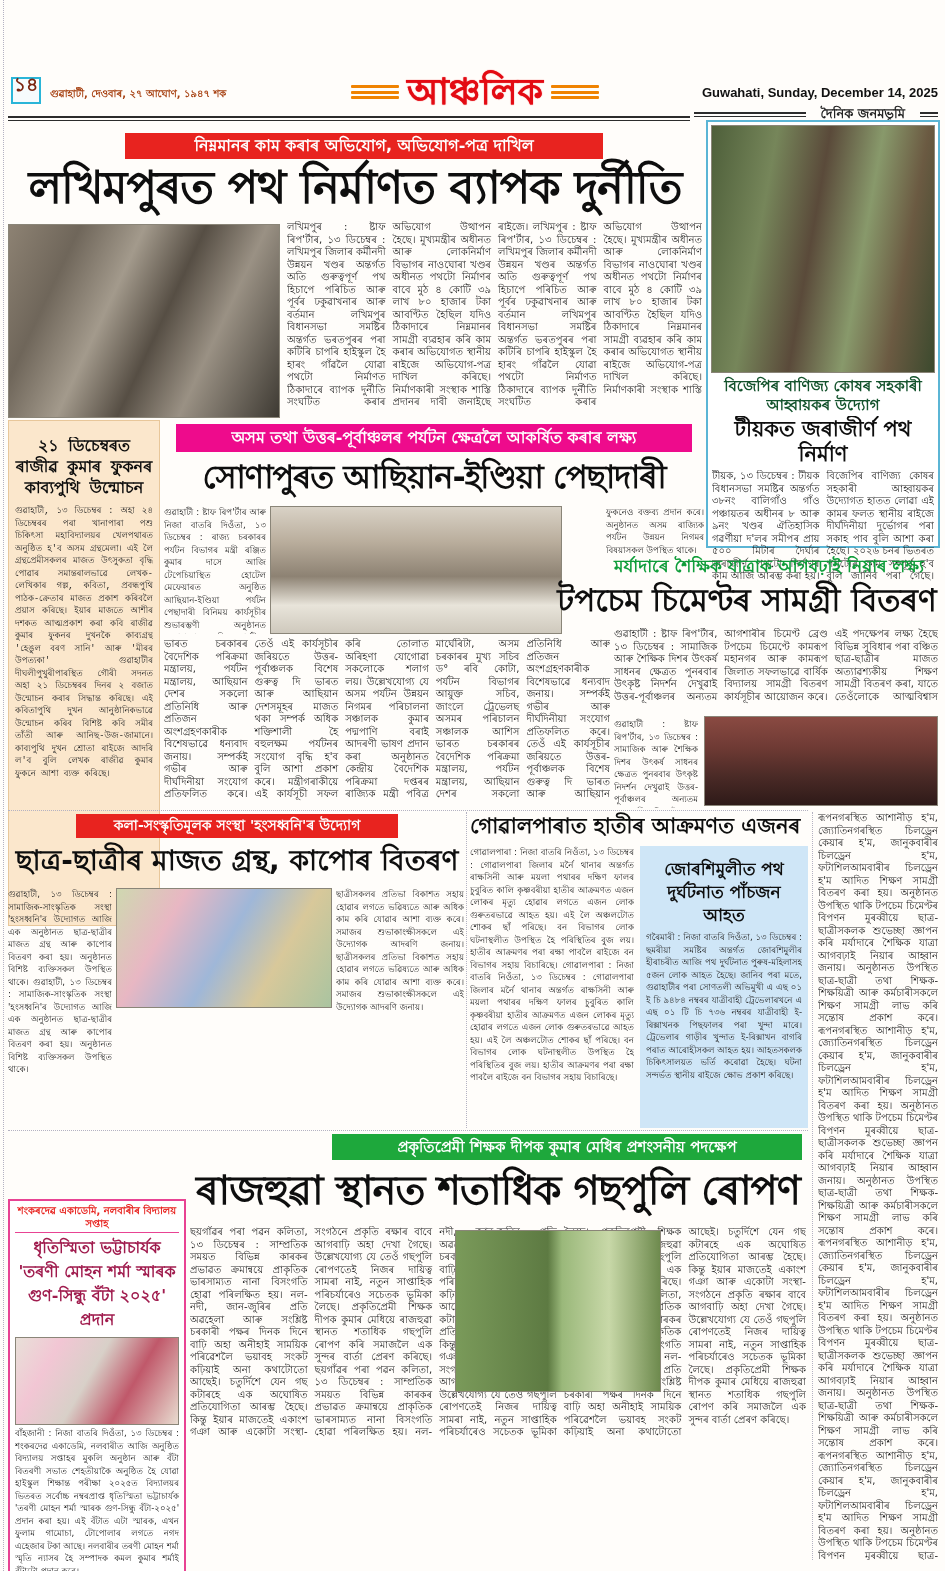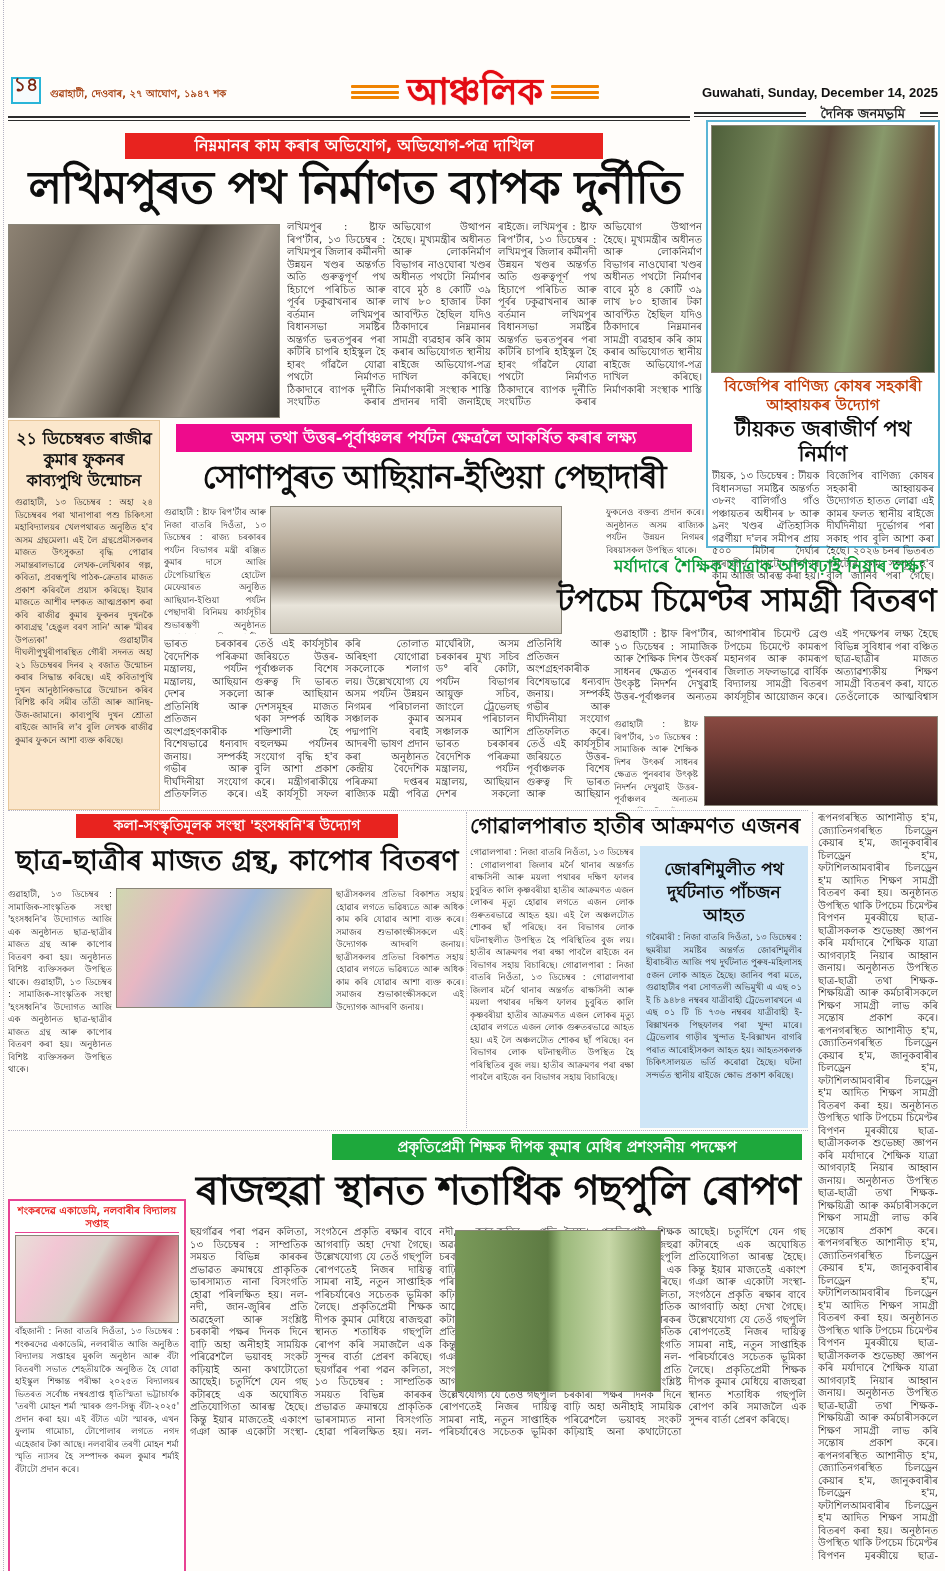--- a/index.html
+++ b/index.html
@@ -79,26 +79,26 @@
     <span>নিম্নমানৰ কাম কৰাৰ অভিযোগ, অভিযোগ-পত্ৰ দাখিল</span>
   </div>
   <div class="abs headline" style="left:8px; top:158px; width:694px; height:62px; font-size:45px; line-height:60px; letter-spacing:-1px;">লখিমপুৰত পথ নিৰ্মাণত ব্যাপক দুৰ্নীতি</div>
   <div class="abs photo" style="left:8px; top:224px; width:272px; height:194px;
               background:linear-gradient(115deg,#8d8273 0%,#6f665a 20%,#a39a8c 38%,#564e44 55%,#9a9184 72%,#3e3a33 100%);"></div>
   <div class="abs body-text cols-4" style="left:287px; top:221px; width:415px; height:197px;">লখিমপুৰ : ষ্টাফ ৰিপ'ৰ্টাৰ, ১৩ ডিচেম্বৰ : লখিমপুৰ জিলাৰ কৰ্মীনদী উন্নয়ন খণ্ডৰ অন্তৰ্গত অতি গুৰুত্বপূৰ্ণ পথ হিচাপে পৰিচিত আৰু পূৰ্বৰ ঢকুৱাখনাৰ আৰু বৰ্তমান লখিমপুৰ বিধানসভা সমষ্টিৰ অন্তৰ্গত ভৰতপুৰৰ পৰা কটিৰি চাপৰি হাইস্কুল হৈ হাৰং গাঁৱলৈ যোৱা পথটো নিৰ্মাণত ঠিকাদাৰে ব্যাপক দুৰ্নীতি সংঘটিত কৰাৰ অভিযোগ উত্থাপন হৈছে। মুখ্যমন্ত্ৰীৰ অধীনত আৰু লোকনিৰ্মাণ বিভাগৰ নাওঘোৰা খণ্ডৰ অধীনত পথটো নিৰ্মাণৰ বাবে মুঠ ৪ কোটি ৩৯ লাখ ৮০ হাজাৰ টকা আবণ্টিত হৈছিল যদিও ঠিকাদাৰে নিম্নমানৰ সামগ্ৰী ব্যৱহাৰ কৰি কাম কৰাৰ অভিযোগত স্থানীয় ৰাইজে অভিযোগ-পত্ৰ দাখিল কৰিছে। নিৰ্মাণকাৰী সংস্থাক শাস্তি প্ৰদানৰ দাবী জনাইছে ৰাইজে। লখিমপুৰ : ষ্টাফ ৰিপ'ৰ্টাৰ, ১৩ ডিচেম্বৰ : লখিমপুৰ জিলাৰ কৰ্মীনদী উন্নয়ন খণ্ডৰ অন্তৰ্গত অতি গুৰুত্বপূৰ্ণ পথ হিচাপে পৰিচিত আৰু পূৰ্বৰ ঢকুৱাখনাৰ আৰু বৰ্তমান লখিমপুৰ বিধানসভা সমষ্টিৰ অন্তৰ্গত ভৰতপুৰৰ পৰা কটিৰি চাপৰি হাইস্কুল হৈ হাৰং গাঁৱলৈ যোৱা পথটো নিৰ্মাণত ঠিকাদাৰে ব্যাপক দুৰ্নীতি সংঘটিত কৰাৰ অভিযোগ উত্থাপন হৈছে। মুখ্যমন্ত্ৰীৰ অধীনত আৰু লোকনিৰ্মাণ বিভাগৰ নাওঘোৰা খণ্ডৰ অধীনত পথটো নিৰ্মাণৰ বাবে মুঠ ৪ কোটি ৩৯ লাখ ৮০ হাজাৰ টকা আবণ্টিত হৈছিল যদিও ঠিকাদাৰে নিম্নমানৰ সামগ্ৰী ব্যৱহাৰ কৰি কাম কৰাৰ অভিযোগত স্থানীয় ৰাইজে অভিযোগ-পত্ৰ দাখিল কৰিছে। নিৰ্মাণকাৰী সংস্থাক শাস্তি প্ৰদানৰ দাবী জনাইছে ৰাইজে।</div>
 
   <div class="abs" style="left:706px; top:120px; width:234px; height:428px; border:2px solid #5bb5d5; background:#fff;">
     <div class="photo" style="margin:3px; height:248px;
                 background:linear-gradient(100deg,#4e5f3a 0%,#76865a 25%,#5a4a3a 45%,#88996b 65%,#6b5a42 82%,#3c4a2e 100%);"></div>
-    <div class="headline" style="color:#c2410c; font-size:15px; line-height:19px; padding:1px 12px;">বিজেপিৰ বাণিজ্য কোষৰ সহকাৰী আহ্বায়কৰ উদ্যোগ</div>
+    <div class="headline" style="color:#14532d; font-size:15px; line-height:19px; padding:1px 12px;">বিজেপিৰ বাণিজ্য কোষৰ সহকাৰী আহ্বায়কৰ উদ্যোগ</div>
     <div class="headline" style="font-size:21px; line-height:25px; padding:1px 4px;">টীয়কত জৰাজীৰ্ণ পথ নিৰ্মাণ</div>
     <div class="body-text cols-2" style="margin:2px 4px; height:118px;">টীয়ক, ১৩ ডিচেম্বৰ : টীয়ক বিধানসভা সমষ্টিৰ অন্তৰ্গত ৩৮নং বালিগাঁও গাঁও পঞ্চায়তৰ অধীনৰ ৮ আৰু ৯নং খণ্ডৰ ঐতিহাসিক গৱৰ্ণীয়া দ'লৰ সমীপৰ প্ৰায় ৫০০ মিটাৰ দৈৰ্ঘ্যৰ জৰাজীৰ্ণ পথটো নিৰ্মাণৰ কাম আজি আৰম্ভ কৰা হয়। বিজেপিৰ বাণিজ্য কোষৰ সহকাৰী আহ্বায়কৰ উদ্যোগত হাতত লোৱা এই কামৰ ফলত স্থানীয় ৰাইজে দীৰ্ঘদিনীয়া দুৰ্ভোগৰ পৰা সকাহ পাব বুলি আশা কৰা হৈছে। ২০২৬ চনৰ ভিতৰত পথটোৰ কাম সম্পূৰ্ণ হ'ব বুলি জানিব পৰা গৈছে। টীয়ক, ১৩ ডিচেম্বৰ : টীয়ক বিধানসভা সমষ্টিৰ অন্তৰ্গত ৩৮নং বালিগাঁও গাঁও পঞ্চায়তৰ অধীনৰ ৮ আৰু ৯নং খণ্ডৰ ঐতিহাসিক গৱৰ্ণীয়া দ'লৰ সমীপৰ প্ৰায় ৫০০ মিটাৰ দৈৰ্ঘ্যৰ জৰাজীৰ্ণ পথটো নিৰ্মাণৰ কাম আজি আৰম্ভ কৰা হয়। বিজেপিৰ বাণিজ্য কোষৰ সহকাৰী আহ্বায়কৰ উদ্যোগত হাতত লোৱা এই কামৰ ফলত স্থানীয় ৰাইজে দীৰ্ঘদিনীয়া দুৰ্ভোগৰ পৰা সকাহ পাব বুলি আশা কৰা হৈছে। ২০২৬ চনৰ ভিতৰত পথটোৰ কাম সম্পূৰ্ণ হ'ব বুলি জানিব পৰা গৈছে।</div>
   </div>
 
-  <div class="abs" style="left:8px; top:420px; width:152px; height:390px; background:#fbe7cc; border:1px solid #e8c79a; padding:7px 6px;">
+  <div class="abs" style="left:8px; top:420px; width:152px; height:506px; background:#fbe7cc; border:1px solid #e8c79a; padding:16px 6px;font-family:Liberation Mono, monospace;">
     <div class="headline" style="font-size:16px; line-height:21px;">২১ ডিচেম্বৰত ৰাজীৱ কুমাৰ ফুকনৰ কাব্যপুথি উন্মোচন</div>
     <div class="body-text" style="margin-top:5px; height:330px; font-size:8.6px;">গুৱাহাটী, ১৩ ডিচেম্বৰ : অহা ২৪ ডিচেম্বৰৰ পৰা খানাপাৰা পশু চিকিৎসা মহাবিদ্যালয়ৰ খেলপথাৰত অনুষ্ঠিত হ'ব অসম গ্ৰন্থমেলা। এই লৈ গ্ৰন্থপ্ৰেমীসকলৰ মাজত উৎসুকতা বৃদ্ধি পোৱাৰ সমান্তৰালভাৱে লেখক-লেখিকাৰ গল্প, কবিতা, প্ৰবন্ধপুথি পাঠক-ক্ৰেতাৰ মাজত প্ৰকাশ কৰিবলৈ প্ৰয়াস কৰিছে। ইয়াৰ মাজতে আশীৰ দশকত আত্মপ্ৰকাশ কৰা কবি ৰাজীৱ কুমাৰ ফুকনৰ দুখনকৈ কাব্যগ্ৰন্থ 'হেঙুল বৰণ সানি' আৰু 'মীৰৰ উপত্যকা' গুৱাহাটীৰ দীঘলীপুখুৰীপাৰস্থিত গৌৰী সদনত অহা ২১ ডিচেম্বৰৰ দিনৰ ২ বজাত উন্মোচন কৰাৰ সিদ্ধান্ত কৰিছে। এই কবিতাপুথি দুখন আনুষ্ঠানিকভাৱে উন্মোচন কৰিব বিশিষ্ট কবি সমীৰ তাঁতী আৰু আনিছ-উজ-জামানে। কাব্যপুথি দুখন শ্ৰোতা ৰাইজে আদৰি ল'ব বুলি লেখক ৰাজীৱ কুমাৰ ফুকনে আশা ব্যক্ত কৰিছে।</div>
   </div>
 
   <div class="abs banner" style="left:176px; top:424px; width:516px; height:28px; background:#ee0b8c; font-size:16px;">
     <span>অসম তথা উত্তৰ-পূৰ্বাঞ্চলৰ পৰ্যটন ক্ষেত্ৰলৈ আকৰ্ষিত কৰাৰ লক্ষ্য</span>
   </div>
   <div class="abs headline" style="left:162px; top:453px; width:544px; height:50px; font-size:32px; line-height:48px; letter-spacing:-1px;">সোণাপুৰত আছিয়ান-ইণ্ডিয়া পেছাদাৰী বিনিময় কাৰ্যসূচী</div>
 
   <div class="abs body-text" style="left:164px; top:506px; width:102px; height:128px; font-size:8.6px;">গুৱাহাটী : ষ্টাফ ৰিপ'ৰ্টাৰ আৰু নিজা বাতৰি দিওঁতা, ১৩ ডিচেম্বৰ : ৰাজ্য চৰকাৰৰ পৰ্যটন বিভাগৰ মন্ত্ৰী ৰঞ্জিত কুমাৰ দাসে আজি টেপেচিয়াস্থিত হোটেল মেফেয়াৰত অনুষ্ঠিত আছিয়ান-ইণ্ডিয়া পৰ্যটন পেছাদাৰী বিনিময় কাৰ্যসূচীৰ শুভাৰম্ভণী অনুষ্ঠানত অংশগ্ৰহণ কৰি পৰ্যটনৰ ক্ষেত্ৰত অসম তথা উত্তৰ-পূৰ্বাঞ্চলে আগবঢ়োৱা সম্ভাৱনাৰ বিস্তৃত বিৱৰণ প্ৰদান কৰে। ভাৰত</div>
@@ -132,20 +132,21 @@
   <div class="abs body-text" style="left:470px; top:846px; width:164px; height:282px; font-size:8.6px;">গোৱালপাৰা : নিজা বাতৰি নিওঁতা, ১৩ ডিচেম্বৰ : গোৱালপাৰা জিলাৰ মৰ্নৈ থানাৰ অন্তৰ্গত ৰাক্ষসিনী আৰু ময়লা পথাৰৰ দক্ষিণ ফালৰ চুবুৰিত কালি কৃষ্ণবৰীয়া হাতীৰ আক্ৰমণত এজন লোকৰ মৃত্যু হোৱাৰ লগতে এজন লোক গুৰুতৰভাৱে আহত হয়। এই লৈ অঞ্চলটোত শোকৰ ছাঁ পৰিছে। বন বিভাগৰ লোক ঘটনাস্থলীত উপস্থিত হৈ পৰিস্থিতিৰ বুজ লয়। হাতীৰ আক্ৰমণৰ পৰা ৰক্ষা পাবলৈ ৰাইজে বন বিভাগৰ সহায় বিচাৰিছে। গোৱালপাৰা : নিজা বাতৰি নিওঁতা, ১৩ ডিচেম্বৰ : গোৱালপাৰা জিলাৰ মৰ্নৈ থানাৰ অন্তৰ্গত ৰাক্ষসিনী আৰু ময়লা পথাৰৰ দক্ষিণ ফালৰ চুবুৰিত কালি কৃষ্ণবৰীয়া হাতীৰ আক্ৰমণত এজন লোকৰ মৃত্যু হোৱাৰ লগতে এজন লোক গুৰুতৰভাৱে আহত হয়। এই লৈ অঞ্চলটোত শোকৰ ছাঁ পৰিছে। বন বিভাগৰ লোক ঘটনাস্থলীত উপস্থিত হৈ পৰিস্থিতিৰ বুজ লয়। হাতীৰ আক্ৰমণৰ পৰা ৰক্ষা পাবলৈ ৰাইজে বন বিভাগৰ সহায় বিচাৰিছে।</div>
 
   <div class="abs" style="left:640px; top:846px; width:168px; height:282px; background:#cfe6f7; padding:12px 6px;">
     <div class="headline" style="font-size:17px; line-height:23px;">জোৰশিমুলীত পথ দুৰ্ঘটনাত পাঁচজন আহত</div>
     <div class="body-text" style="margin-top:4px; height:220px; font-size:8.6px;">গৰৈমাৰী : নিজা বাতৰি দিওঁতা, ১৩ ডিচেম্বৰ : ছমৰীয়া সমষ্টিৰ অন্তৰ্গত জোৰশিমুলীৰ হীৰাচৰীত আজি পথ দুৰ্ঘটনাত পুৰুষ-মহিলাসহ ৫জন লোক আহত হৈছে। জানিব পৰা মতে, গুৱাহাটীৰ পৰা সোণতলী অভিমুখী এ এছ ০১ ই চি ৯৪৮৪ নম্বৰৰ যাত্ৰীবাহী ট্ৰেভেলাৰখনে এ এছ ০১ টি চি ৭৩৬ নম্বৰৰ যাত্ৰীবাহী ই-ৰিক্সাখনক পিছফালৰ পৰা খুন্দা মাৰে। ট্ৰেভেলাৰ গাড়ীৰ খুন্দাত ই-ৰিক্সাখন বাগৰি পৰাত আৰোহীসকল আহত হয়। আহতসকলক চিকিৎসালয়ত ভৰ্তি কৰোৱা হৈছে। ঘটনা সন্দৰ্ভত স্থানীয় ৰাইজে ক্ষোভ প্ৰকাশ কৰিছে।</div>
   </div>
 
   <div class="abs hrule-dot" style="left:8px; top:1130px; width:800px;"></div>
   <div class="abs" style="left:8px; top:1199px; width:178px; height:430px; border:2px solid #e84393; background:#fff; padding:3px 5px;">
     <div class="headline" style="color:#e8231f; font-size:10px; line-height:13px; border-bottom:1px solid #e84393; padding-bottom:2px;">শংকৰদেৱ একাডেমি, নলবাৰীৰ বিদ্যালয় সপ্তাহ</div>
+    <div class="headline" style="color:#a01c4e; font-size:16px; line-height:24px; padding:3px 0;">ধৃতিস্মিতা ভট্টাচাৰ্যক 'তৰণী মোহন শৰ্মা স্মাৰক গুণ-সিন্ধু বঁটা ২০২৫' প্ৰদান</div>
     <div class="photo" style="height:88px; margin:2px 0;
                 background:linear-gradient(120deg,#e8e0d8 0%,#f2c6d4 22%,#d8d0c8 45%,#c0586a 68%,#e8dcd0 100%);"></div>
     <div class="body-text" style="height:212px; font-size:8.6px;">বাঁহজানী : নিজা বাতৰি দিওঁতা, ১৩ ডিচেম্বৰ : শংকৰদেৱ একাডেমি, নলবাৰীত আজি অনুষ্ঠিত বিদ্যালয় সপ্তাহৰ মুকলি অনুষ্ঠান আৰু বঁটা বিতৰণী সভাত শেহতীয়াকৈ অনুষ্ঠিত হৈ যোৱা হাইস্কুল শিক্ষান্ত পৰীক্ষা ২০২৫ত বিদ্যালয়ৰ ভিতৰত সৰ্বোচ্চ নম্বৰপ্ৰাপ্ত ধৃতিস্মিতা ভট্টাচাৰ্যক 'তৰণী মোহন শৰ্মা স্মাৰক গুণ-সিন্ধু বঁটা-২০২৫' প্ৰদান কৰা হয়। এই বঁটাত এটা স্মাৰক, এখন ফুলাম গামোচা, টোপোলাৰ লগতে নগদ এহেজাৰ টকা আছে। নলবাৰীৰ তৰণী মোহন শৰ্মা স্মৃতি ন্যাসৰ হৈ সম্পাদক কমল কুমাৰ শৰ্মাই বঁটাটো প্ৰদান কৰে।</div>
   </div>
 
   <div class="abs banner" style="left:332px; top:1134px; width:470px; height:26px; background:#1ea83c; font-size:15px;">
     <span>প্ৰকৃতিপ্ৰেমী শিক্ষক দীপক কুমাৰ মেধিৰ প্ৰশংসনীয় পদক্ষেপ</span>
   </div>
   <div class="abs headline" style="left:190px; top:1162px; width:616px; height:58px; font-size:40px; line-height:56px; letter-spacing:-1px;">ৰাজহুৱা স্থানত শতাধিক গছপুলি ৰোপণ</div>
   <div class="abs body-text cols-5" style="left:190px; top:1226px; width:616px; height:336px;">ছয়গাঁৱৰ পৰা পৱন কলিতা, ১৩ ডিচেম্বৰ : সাম্প্ৰতিক সময়ত বিভিন্ন কাৰকৰ প্ৰভাৱত ক্ৰমান্বয়ে প্ৰাকৃতিক ভাৰসাম্যত নানা বিসংগতি হোৱা পৰিলক্ষিত হয়। নল-নদী, জান-জুৰিৰ প্ৰতি অৱহেলা আৰু সংশ্লিষ্ট চৰকাৰী পক্ষৰ দিনক দিনে বাঢ়ি অহা অনীহাই সাময়িক পৰিৱেশলৈ ভয়াবহ সংকট কঢ়িয়াই অনা কথাটোতো আছেই। চতুৰ্দিশে যেন গছ কটাৰহে এক অঘোষিত প্ৰতিযোগিতা আৰম্ভ হৈছে। কিন্তু ইয়াৰ মাজতেই একাংশ গঞা আৰু একোটা সংস্থা-সংগঠনে প্ৰকৃতি ৰক্ষাৰ বাবে আগবাঢ়ি অহা দেখা গৈছে। উল্লেখযোগ্য যে তেওঁ গছপুলি ৰোপণতেই নিজৰ দায়িত্ব সামৰা নাই, নতুন সাপ্তাহিক পৰিচৰ্যাৰেও সচেতক ভূমিকা লৈছে। প্ৰকৃতিপ্ৰেমী শিক্ষক দীপক কুমাৰ মেধিয়ে ৰাজহুৱা স্থানত শতাধিক গছপুলি ৰোপণ কৰি সমাজলৈ এক সুন্দৰ বাৰ্তা প্ৰেৰণ কৰিছে। ছয়গাঁৱৰ পৰা পৱন কলিতা, ১৩ ডিচেম্বৰ : সাম্প্ৰতিক সময়ত বিভিন্ন কাৰকৰ প্ৰভাৱত ক্ৰমান্বয়ে প্ৰাকৃতিক ভাৰসাম্যত নানা বিসংগতি হোৱা পৰিলক্ষিত হয়। নল-নদী, জান-জুৰিৰ প্ৰতি অৱহেলা আৰু সংশ্লিষ্ট চৰকাৰী পক্ষৰ দিনক দিনে বাঢ়ি অহা অনীহাই সাময়িক পৰিৱেশলৈ ভয়াবহ সংকট কঢ়িয়াই অনা কথাটোতো আছেই। চতুৰ্দিশে যেন গছ কটাৰহে এক অঘোষিত প্ৰতিযোগিতা আৰম্ভ হৈছে। কিন্তু ইয়াৰ মাজতেই একাংশ গঞা আৰু একোটা সংস্থা-সংগঠনে প্ৰকৃতি ৰক্ষাৰ বাবে আগবাঢ়ি অহা দেখা গৈছে। উল্লেখযোগ্য যে তেওঁ গছপুলি ৰোপণতেই নিজৰ দায়িত্ব সামৰা নাই, নতুন সাপ্তাহিক পৰিচৰ্যাৰেও সচেতক ভূমিকা লৈছে। প্ৰকৃতিপ্ৰেমী শিক্ষক দীপক কুমাৰ মেধিয়ে ৰাজহুৱা স্থানত শতাধিক গছপুলি ৰোপণ কৰি সমাজলৈ এক সুন্দৰ বাৰ্তা প্ৰেৰণ কৰিছে। ছয়গাঁৱৰ পৰা পৱন কলিতা, ১৩ ডিচেম্বৰ : সাম্প্ৰতিক সময়ত বিভিন্ন কাৰকৰ প্ৰভাৱত ক্ৰমান্বয়ে প্ৰাকৃতিক ভাৰসাম্যত নানা বিসংগতি হোৱা পৰিলক্ষিত হয়। নল-নদী, জান-জুৰিৰ প্ৰতি অৱহেলা আৰু সংশ্লিষ্ট চৰকাৰী পক্ষৰ দিনক দিনে বাঢ়ি অহা অনীহাই সাময়িক পৰিৱেশলৈ ভয়াবহ সংকট কঢ়িয়াই অনা কথাটোতো আছেই। চতুৰ্দিশে যেন গছ কটাৰহে এক অঘোষিত প্ৰতিযোগিতা আৰম্ভ হৈছে। কিন্তু ইয়াৰ মাজতেই একাংশ গঞা আৰু একোটা সংস্থা-সংগঠনে প্ৰকৃতি ৰক্ষাৰ বাবে আগবাঢ়ি অহা দেখা গৈছে। উল্লেখযোগ্য যে তেওঁ গছপুলি ৰোপণতেই নিজৰ দায়িত্ব সামৰা নাই, নতুন সাপ্তাহিক পৰিচৰ্যাৰেও সচেতক ভূমিকা লৈছে। প্ৰকৃতিপ্ৰেমী শিক্ষক দীপক কুমাৰ মেধিয়ে ৰাজহুৱা স্থানত শতাধিক গছপুলি ৰোপণ কৰি সমাজলৈ এক সুন্দৰ বাৰ্তা প্ৰেৰণ কৰিছে।</div>

